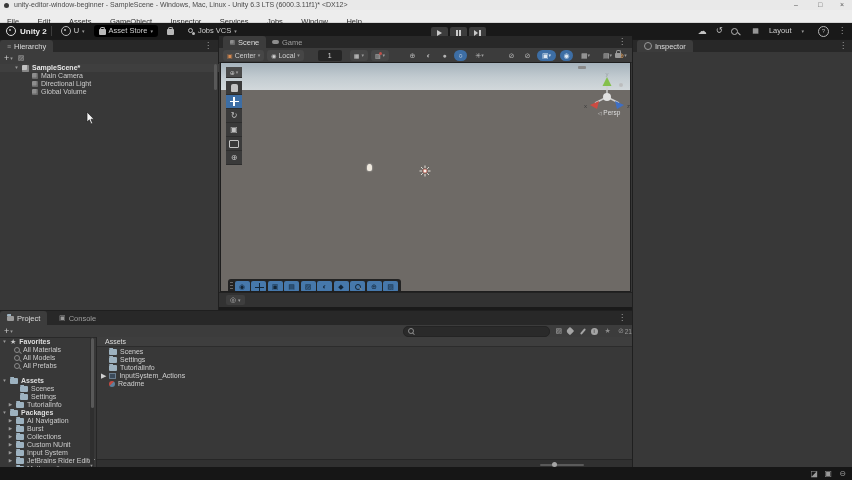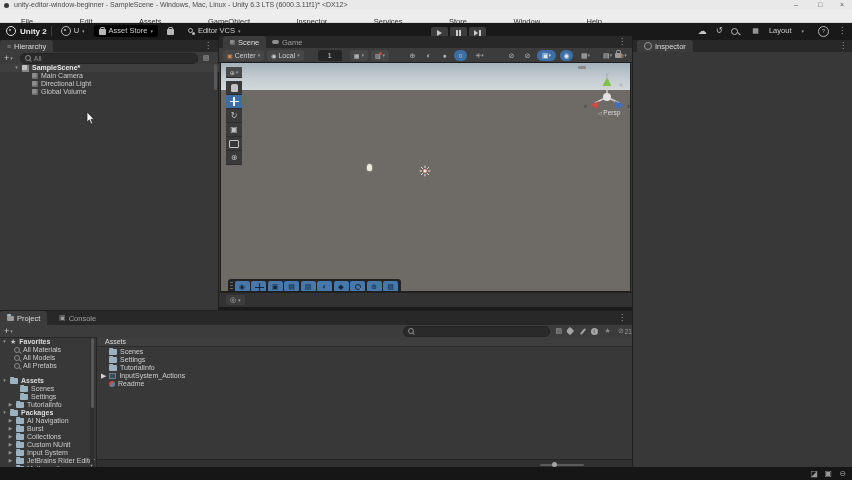--- a/index.html
+++ b/index.html
@@ -6,21 +6,21 @@
   body{width:852px;height:480px;background:#1a1a1a;font-family:"Liberation Sans","DejaVu Sans",sans-serif;overflow:hidden;position:relative;-webkit-font-smoothing:antialiased;}
   .abs{position:absolute;}
   .nosel{user-select:none;}
   
   #titlebar{left:0;top:0;width:852px;height:10px;background:#e9e9e9;border-bottom:1px solid #cfcfcf;}
   #titlebar .title{position:absolute;left:14px;top:0;height:10px;line-height:10px;font-size:7px;color:#4a4a4a;white-space:nowrap;}
   .winlogo{position:absolute;left:4px;top:2.5px;width:5px;height:5px;border-radius:50%;background:#3a3a3a;}
   .winctl{position:absolute;top:0;width:16px;height:10px;line-height:10px;text-align:center;font-size:7px;color:#555;}
   
   #menubar{left:0;top:10px;width:852px;height:12px;background:#ededed;border-bottom:1px solid #d4d4d4;}
-  .menuitem{display:inline-block;height:12px;line-height:12px;padding:0 21px;font-size:7.5px;color:#2b2b2b;}
+  .menuitem{display:inline-block;height:12px;line-height:12px;padding:0 7px;font-size:7.5px;color:#2b2b2b;}
   
   #maintoolbar{left:0;top:23px;width:852px;height:16px;background:#191919;}
   .tbgroup{position:absolute;display:flex;align-items:center;gap:4px;height:16px;}
   .tbtn{display:flex;align-items:center;gap:3px;height:12px;padding:0 5px;background:#000000;border-radius:3px;color:#cfcfcf;font-size:7.5px;line-height:12px;}
   .tbtn.flat{background:transparent;}
   .caret{font-size:5px;color:#9a9a9a;line-height:1;}
   .divider-v{width:1px;height:10px;background:#3c3c3c;}
   .pbtn{width:17px;height:12px;background:#3c3c3c;border-radius:2px;display:flex;align-items:center;justify-content:center;gap:1.5px;}
   .tri{width:0;height:0;border-left:5px solid #c9c9c9;border-top:3.5px solid transparent;border-bottom:3.5px solid transparent;}
   .bar{width:1.8px;height:6px;background:#c9c9c9;}
@@ -90,21 +90,21 @@
   <span class="winctl" style="right:2px;">×</span>
 </div>
 
 <div class="abs nosel" id="menubar">
   <span class="menuitem">File</span>
   <span class="menuitem">Edit</span>
   <span class="menuitem">Assets</span>
   <span class="menuitem">GameObject</span>
   <span class="menuitem">Inspector</span>
   <span class="menuitem">Services</span>
-  <span class="menuitem">Store</span>
+  <span class="menuitem">Jobs</span>
   <span class="menuitem">Window</span>
   <span class="menuitem">Help</span>
 </div>
 
 <div class="abs nosel" id="maintoolbar">
   <div class="tbgroup" style="left:6px;top:0;">
     <span class="circ-ic" style="border-color:#e0e0e0;"></span>
     <span style="color:#ececec;font-size:8px;font-weight:bold;">Unity 2</span>
     <span class="divider-v"></span>
     <span class="tbtn flat">
@@ -115,21 +115,21 @@
     <span class="tbtn">
       <span class="bag-ic"></span>
       <span>Asset Store</span>
       <span class="caret">▾</span>
     </span>
     <span class="tbtn flat">
       <span class="bag-ic"></span>
     </span>
     <span class="tbtn flat">
       <span class="branch-ic"></span>
-      <span>Editor VCS</span>
+      <span>Jobs VCS</span>
       <span class="caret">▾</span>
     </span>
   </div>
 
   <div class="tbgroup" style="left:431px;top:2px;gap:2px;">
     <span class="pbtn">
         <span class="tri"></span>
       </span>
     <span class="pbtn">
         <span class="bar"></span>
@@ -160,24 +160,20 @@
     <div class="tab active" style="left:0;">
       <span style="font-size:7px;color:#9a9a9a;">≡</span>
       <span>Hierarchy</span>
     </div>
 
     <span class="abs kebab" style="right:6px;top:0;">⋮</span>
   </div>
   <div class="ptoolbar">
     <span style="margin-left:4px;color:#cfcfcf;font-size:9px;line-height:10px;">+</span>
     <span class="caret" style="margin-left:1px;">▾</span>
-    <div class="searchbox" style="margin-left:7px;width:168px;">
-      <span class="smag"></span>
-      <input type="text" placeholder="All" style="">
-    </div>
     <span style="margin-left:5px;font-size:7px;color:#a5a5a5;">▨</span>
   </div>
 
   <div class="trow" style="left:0;top:24px;width:218px;background:#3f3f3f;padding-left:14px;">
     <span class="tw">▼</span>
     <span class="scene-ic"></span>
     <span style="font-weight:bold;color:#e8e8e8;">SampleScene*</span>
   </div>
   <div class="trow" style="left:32px;top:32px;">
     <span class="go-ic"></span>

